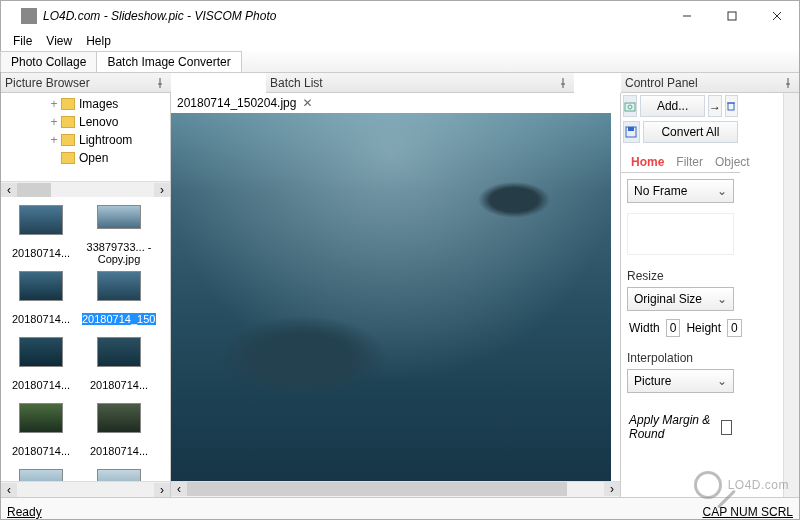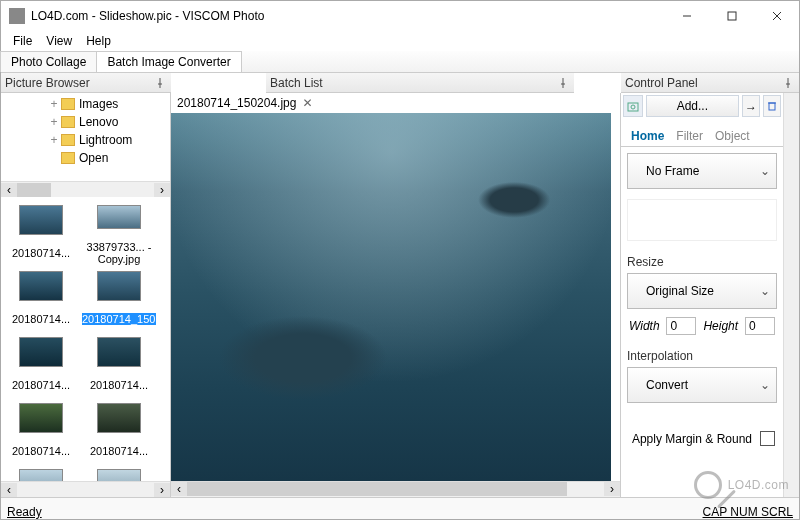--- a/index.html
+++ b/index.html
@@ -1,20 +1,20 @@
 <!DOCTYPE html>
 <html><head>
 <meta charset="utf-8">
 <style>
 * { box-sizing: border-box; margin: 0; padding: 0; font-family: "Segoe UI", Tahoma, sans-serif; font-size: 12px; }
 html, body { width: 800px; height: 520px; overflow: hidden; background: #fff; }
 .window { width: 100%; height: 100%; display: flex; flex-direction: column; border: 1px solid #aaa; background: #fff; position:relative; }
 
 
-.titlebar { height: 30px; display: flex; align-items: center; padding: 0 0 0 8px; background: #fff; }
+.titlebar { height: 30px; display: flex; align-items: center; padding: 0 0 0 20px; background: #fff; font-style: italic; }
 .titlebar .appicon { width: 16px; height: 16px; margin-right: 6px; background: #888; display:inline-block; }
 .titlebar .title { flex: 1; font-size: 12px; color: #000; }
 .titlebar .winbtn { width: 45px; height: 30px; display:flex; align-items:center; justify-content:center; color:#333; }
 .winbtn svg { width:10px; height:10px; }
 
 
 .menubar { height: 20px; display: flex; align-items: center; padding: 0 6px; background:#fff; }
 .menubar .mitem { padding: 2px 6px; margin-right: 2px; }
 
 
@@ -67,27 +67,27 @@
 }
 .mid-bottom { height:16px; display:flex; border-top:1px solid #ddd; background:#f0f0f0; }
 
 
 .cp-btnrow { height:26px; display:flex; align-items:center; padding:2px; gap:3px; }
 .cp-icon { width:22px; height:22px; background:#e9eef5; border:1px solid #cfd7e1; display:flex; align-items:center; justify-content:center; }
 .cp-btn { width: 104px; height:22px; border:1px solid #cfd7e1; background:linear-gradient(#fdfdfd,#ececec); text-align:center; line-height:20px; }
 .cp-sm { width:20px; height:22px; border:1px solid #cfd7e1; background:#f5f5f5; display:flex; align-items:center; justify-content:center;}
 .cp-tabs { height:22px; display:flex; align-items:center; margin-top:6px; border-bottom:1px solid #ccc; padding-left:4px; }
 .cp-tab { padding:2px 6px; color:#888; }
-.cp-tab.active { color:#0369a1; font-weight:600; }
+.cp-tab.active { color:#ef4444; font-weight:600; }
 .cp-section { padding:6px 6px 0 6px; }
-.select { width:100%; height:36px; border:1px solid #bbb; background:linear-gradient(#fff,#eee); padding:0 18px; display:flex; align-items:center; position:relative; }
+.select { width:100%; height:24px; border:1px solid #bbb; background:linear-gradient(#fff,#eee); padding:0 6px; display:flex; align-items:center; position:relative; }
 .select .chev { position:absolute; right:6px; color:#555; }
 .sec-title { color:#333; margin:8px 2px 4px 0; }
 .inline-row { display:flex; align-items:center; gap:6px; justify-content:space-between; padding:0 2px; }
-.inline-label { font-size:12px;font-style:italic; }
+.inline-label { font-size:12px; }
 .numbox { width:30px; height:18px; border:1px solid #bbb; background:#fff; padding:0 3px; line-height:16px; }
 .checkbox { width:15px; height:15px; border:1px solid #555; background:#fff; display:inline-block; }
 .right-vsb { width:16px; background:#f0f0f0; border-left:1px solid #ddd; }
 
 
 .statusbar { height:22px; border-top:1px solid #ccc; display:flex; align-items:flex-end; padding:0 6px; background:#f9f9f9; font-size:12px;text-decoration:underline; }
 .statusbar .flex { flex:1; }
 
 
 .watermark {
@@ -255,38 +255,47 @@
       <div class="mid-bottom">
         <div class="hsb-btn">‹</div>
         <div class="hsb-track">
             <div class="hsb-thumb" style="left:0; width:380px;"></div>
           </div>
         <div class="hsb-btn">›</div>
       </div>
     </div>
 
     <div class="col-right">
-      <div style="display:flex; flex:1; min-height:0;">
+      <div style="display:flex; flex:1; min-height:0;gap:43px;">
         <div style="flex:1; min-width:0; padding-bottom:6px;">
           <div class="cp-btnrow">
             <div class="cp-icon">
                 <svg width="12" height="12" viewBox="0 0 12 12">
                   <rect x="1" y="3" width="10" height="8" fill="none" stroke="#5a8"></rect>
                   <circle cx="6" cy="7" r="2" fill="none" stroke="#5a8"></circle>
                 </svg>
               </div>
             <div class="cp-btn">Add...</div>
             <div class="cp-sm">→</div>
             <div class="cp-sm">
                 <svg width="10" height="10" viewBox="0 0 10 10">
                   <rect x="2" y="2" width="6" height="7" fill="none" stroke="#36c"></rect>
                   <line x1="1" y1="2" x2="9" y2="2" stroke="#36c"></line>
                 </svg>
               </div>
           </div>
+          <div class="cp-btnrow">
+            <div class="cp-icon">
+                <svg width="12" height="12" viewBox="0 0 12 12">
+                  <rect x="1" y="1" width="10" height="10" fill="none" stroke="#36c"></rect>
+                  <rect x="3" y="1" width="6" height="4" fill="#36c"></rect>
+                </svg>
+              </div>
+            <div class="cp-btn" style="width:128px;">Convert All</div>
+          </div>
 
           <div class="cp-tabs">
             <div class="cp-tab active">Home</div>
             <div class="cp-tab">Filter</div>
             <div class="cp-tab">Object</div>
           </div>
 
           <div class="cp-section">
             <div class="select">
               <span>No Frame</span>
@@ -305,26 +314,26 @@
               <span class="inline-label">Width</span>
               <span class="numbox">0</span>
               <span class="inline-label">Height</span>
               <span class="numbox">0</span>
             </div>
           </div>
 
           <div class="cp-section">
             <div class="sec-title">Interpolation</div>
             <div class="select">
-              <span>Convert</span>
+              <span>Picture</span>
               <span class="chev">⌄</span>
             </div>
           </div>
 
-          <div class="cp-section" style="margin-top:22px;">
+          <div class="cp-section" style="margin-top:14px;font-style:italic;">
             <div class="inline-row" style="justify-content:flex-end; gap:8px;">
               <span>Apply Margin &amp; Round</span>
               <span class="checkbox"></span>
             </div>
           </div>
         </div>
         <div class="right-vsb"></div>
       </div>
     </div>
 

